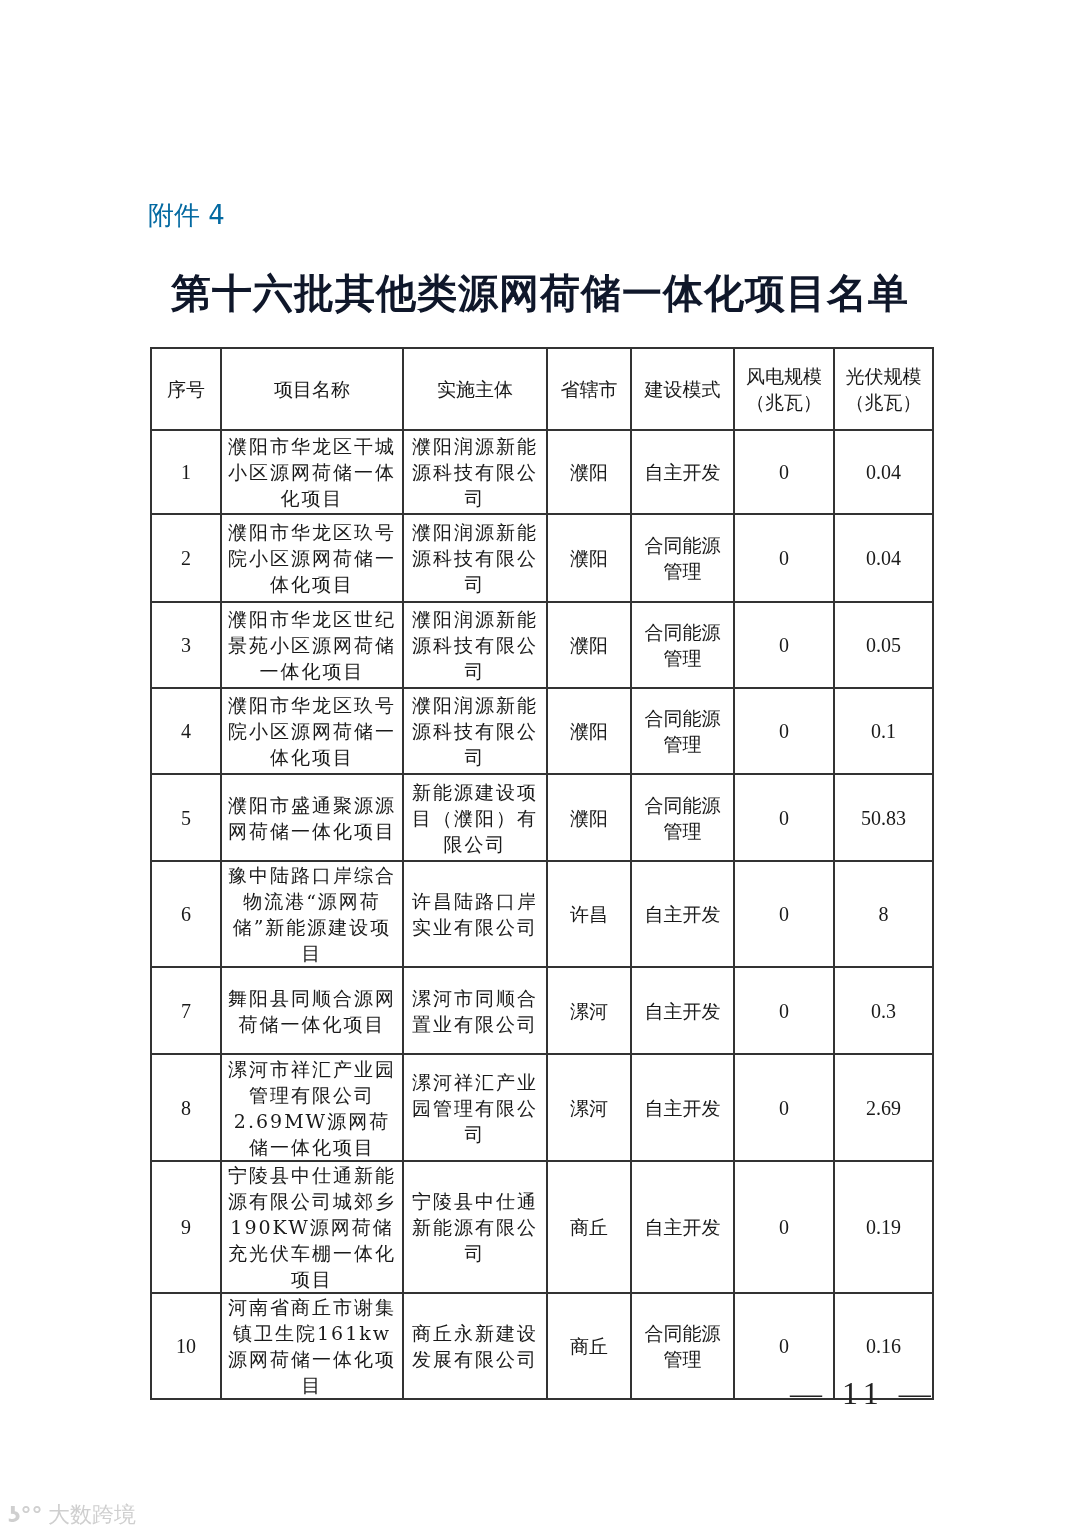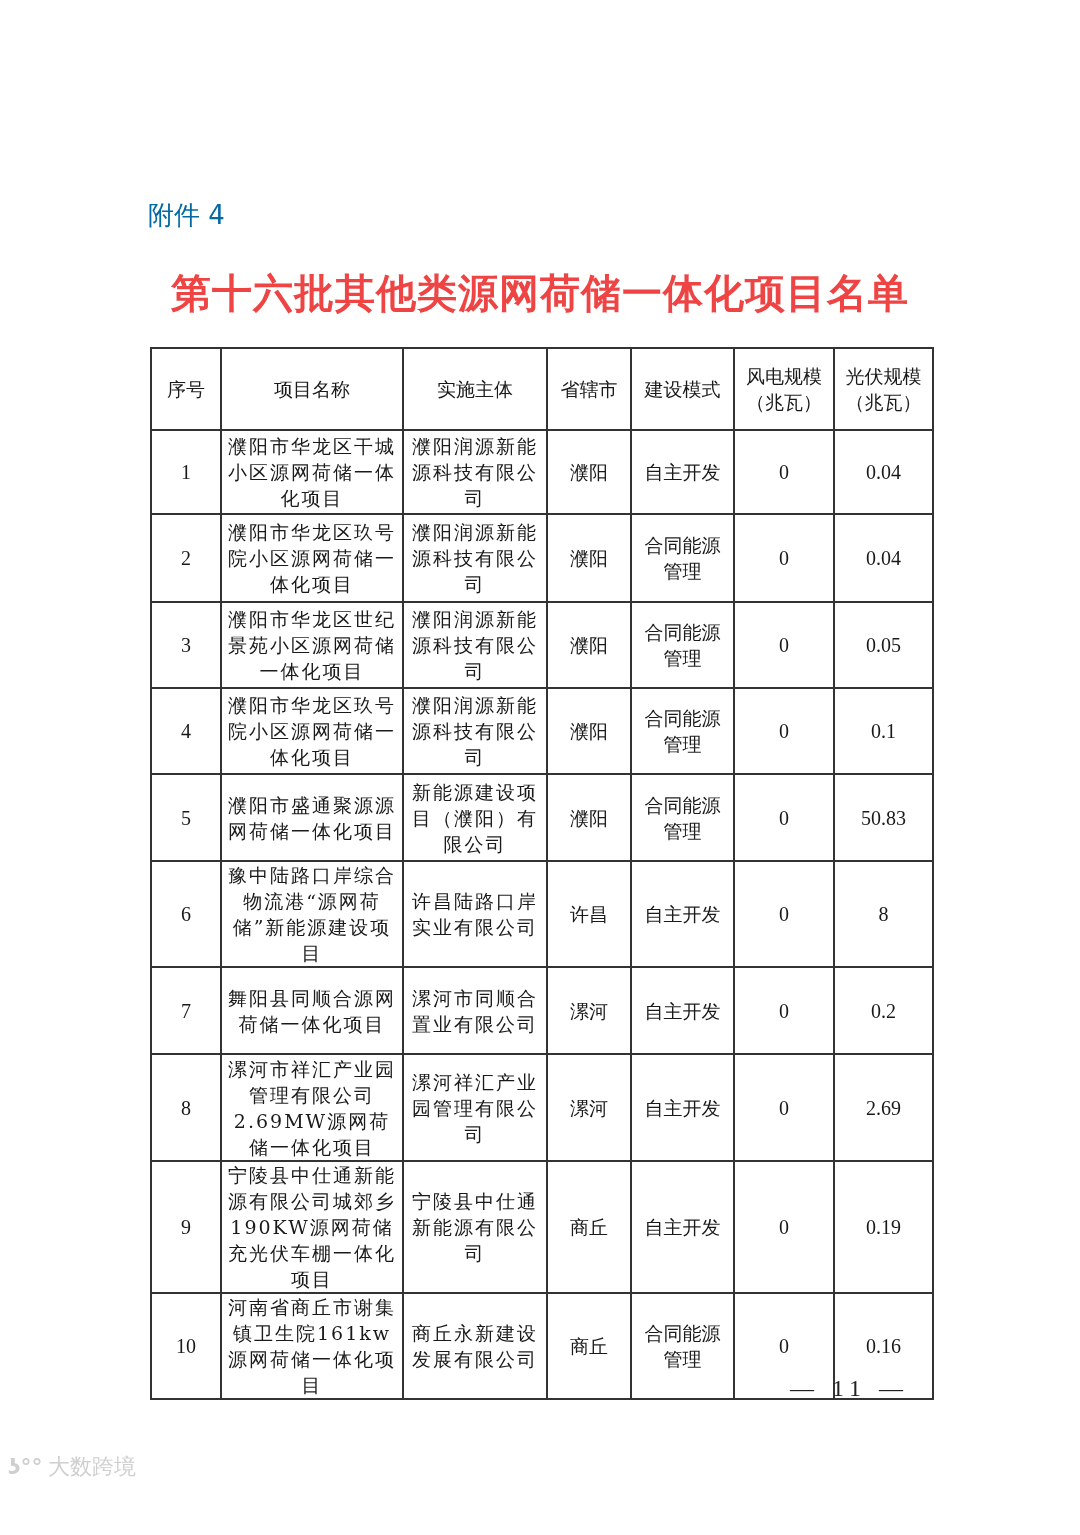--- a/index.html
+++ b/index.html
@@ -1,27 +1,27 @@
 <!DOCTYPE html>
 <html><head>
 <meta charset="utf-8">
 <style>
   html, body { margin:0; padding:0; }
   body { width:1080px; height:1535px; background:#ffffff; position:relative; overflow:hidden;
          font-family:"DejaVu Serif", "Liberation Serif", serif; color:#1a1a1a; }
   .attach { position:absolute; left:148px; top:198px; font-size:26px; font-family:"DejaVu Sans","Liberation Sans",sans-serif; color:#0369a1; }
   .title { position:absolute; left:0; width:1080px; top:266px; text-align:center; font-size:40px; font-weight:bold;
-           letter-spacing:1px; font-family:"DejaVu Serif","Liberation Serif",serif; color:#ef4444; }
+           letter-spacing:1px; font-family:"DejaVu Serif","Liberation Serif",serif; color:#0f172a; }
   table { position:absolute; left:150px; top:347px; border-collapse:collapse; table-layout:fixed; }
   td, th { border:2px solid #333; text-align:center; vertical-align:middle; padding:0 6px; font-size:19px; line-height:26px; font-weight:normal; }
   th { font-family:"DejaVu Sans","Liberation Sans",sans-serif; font-size:19px; }
   td.name, td.org { letter-spacing:2px; }
   td.num { font-family:"Liberation Serif","DejaVu Serif",serif; font-size:20px; }
-  .pageno { position:absolute; left:790px; top:1375px; font-size:24px; font-family:"Liberation Serif",serif; color:#222; letter-spacing:6px; }
-  .wm { position:absolute; left:8px; top:1452px; font-size:22px; color:#cfcfcf; font-family:"DejaVu Sans",sans-serif; }
+  .pageno { position:absolute; left:790px; top:1375px; font-size:32px; font-family:"Liberation Serif",serif; color:#222; letter-spacing:6px; }
+  .wm { position:absolute; left:8px; top:1500px; font-size:22px; color:#cfcfcf; font-family:"DejaVu Sans",sans-serif; }
   .wm .logo { display:inline-block; width:40px; font-weight:bold; }
 </style>
 </head>
 <body>
 
 <div class="attach">附件 4</div>
 <div class="title">第十六批其他类源网荷储一体化项目名单</div>
 
 <table>
   <colgroup>
@@ -99,21 +99,21 @@
         <td class="num">0</td>
         <td class="num">8</td>
       </tr>
       <tr style="height: 87px;">
         <td class="num">7</td>
         <td class="name">舞阳县同顺合源网荷储一体化项目</td>
         <td class="org">漯河市同顺合置业有限公司</td>
         <td>漯河</td>
         <td>自主开发</td>
         <td class="num">0</td>
-        <td class="num">0.2</td>
+        <td class="num">0.3</td>
       </tr>
       <tr style="height: 107px;">
         <td class="num">8</td>
         <td class="name">漯河市祥汇产业园管理有限公司2.69MW源网荷储一体化项目</td>
         <td class="org">漯河祥汇产业园管理有限公司</td>
         <td>漯河</td>
         <td>自主开发</td>
         <td class="num">0</td>
         <td class="num">2.69</td>
       </tr>

